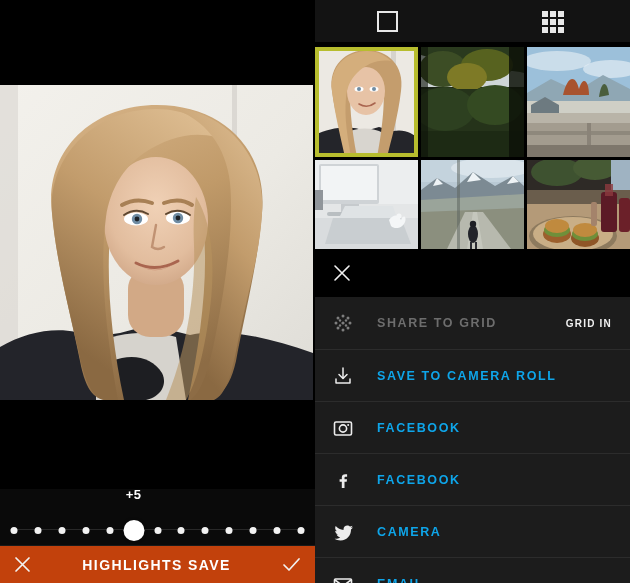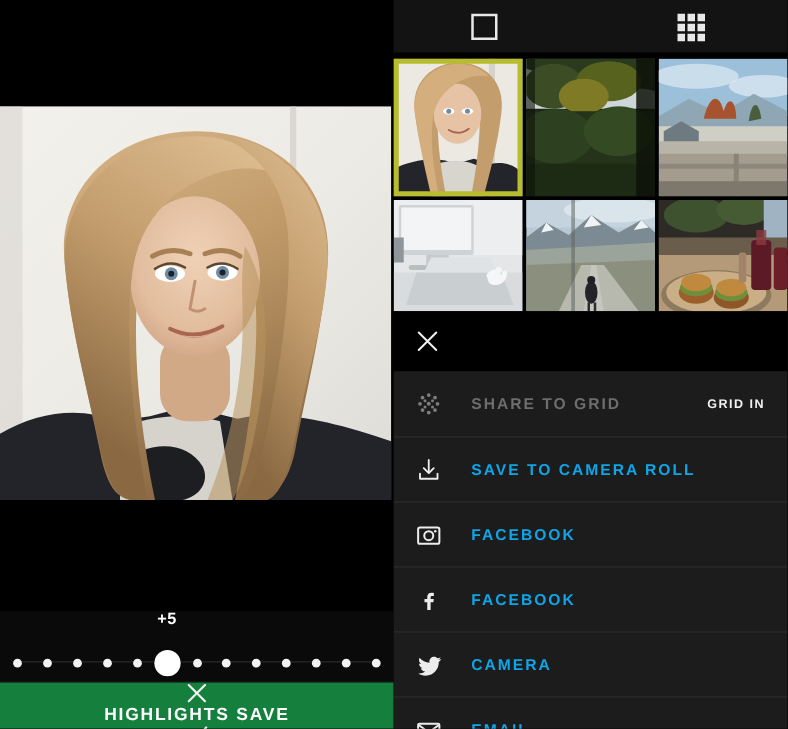--- a/index.html
+++ b/index.html
@@ -65,24 +65,23 @@
   .editor-divider {
     position:absolute; left:0; top:545px;
     width:315px; height:1px;
     background:rgba(255,255,255,0.10);
   }
 
   
   .editor-toolbar {
     position:absolute; left:0; top:546px;
     width:315px; height:37px;
-    background:#15803d;
+    background:#c2410c;
     display:flex; align-items:center;
     padding:0 14px;
-    flex-direction:column;
   }
   .editor-toolbar .tb-title {
     flex:1; text-align:center;
     color:#fff; font-size:14px; font-weight:bold;
     letter-spacing:1.4px;
   }
   .ic { display:inline-flex; align-items:center; justify-content:center; }
 
   
   .right-panel {

